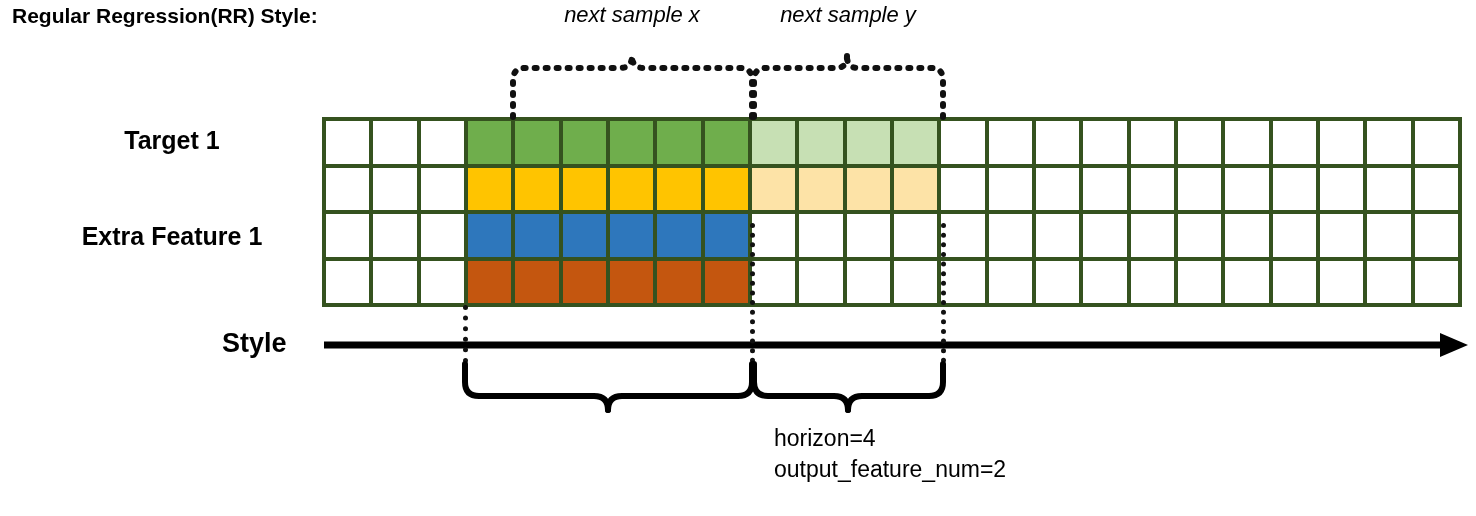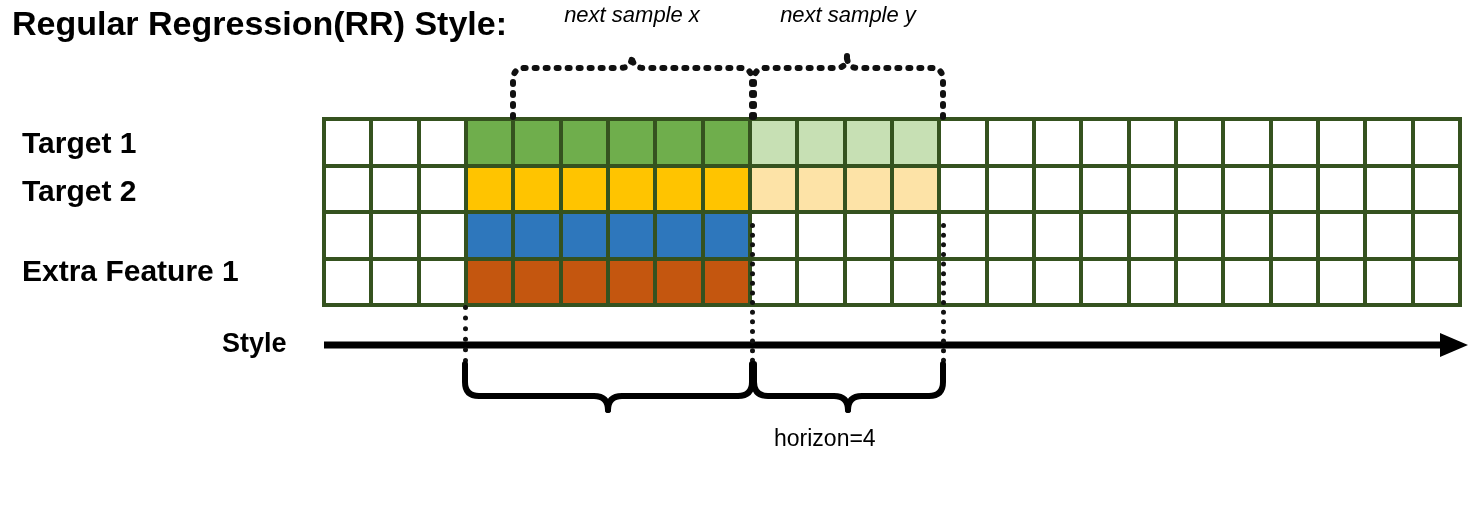--- a/index.html
+++ b/index.html
@@ -7,31 +7,31 @@
     width:1476px;height:516px;
     background:#ffffff;
     font-family:"Liberation Sans", sans-serif;
     overflow:hidden;
     position:relative;
   }
   #stage{position:absolute;left:0;top:0;width:1476px;height:516px;}
 
   .page-title{
     position:absolute;left:12px;top:4px;
-    font-size:34px;font-weight:700;color:#000;
+    font-size:21px;font-weight:700;color:#000;
     letter-spacing:0px;white-space:nowrap;
   }
 
   
   .row-label{
     position:absolute;
     right:1154px;              
     width:300px;
-    text-align:left;
-    font-size:30px;font-weight:700;color:#000;
+    text-align:center;
+    font-size:25px;font-weight:700;color:#000;
     white-space:nowrap;
     line-height:1;
   }
 
   
   #grid{
     position:absolute;
     left:322px;top:117px;
     width:1140px;height:190px;
     background:#35521F;
@@ -71,22 +71,21 @@
   }
 </style>
 </head>
 <body>
 
 <div id="stage">
 
   <div class="page-title">Regular Regression(RR) Style:</div>
 
   <div class="row-label" style="top:128px;">Target 1</div>
-  <div class="row-label" style="top:176px;">Target 2</div>
-  <div class="row-label" style="top:224px;margin-top:32px;">Extra Feature 1</div>
+  <div class="row-label" style="top:224px;">Extra Feature 1</div>
 
   <div id="grid" style="background: rgb(53, 82, 31);">
       <div class="grid-row">
         <div class="cell" style="background: rgb(255, 255, 255);"></div>
         <div class="cell" style="background: rgb(255, 255, 255);"></div>
         <div class="cell" style="background: rgb(255, 255, 255);"></div>
         <div class="cell" style="background: rgb(111, 174, 76);"></div>
         <div class="cell" style="background: rgb(111, 174, 76);"></div>
         <div class="cell" style="background: rgb(111, 174, 76);"></div>
         <div class="cell" style="background: rgb(111, 174, 76);"></div>
@@ -216,15 +215,16 @@
       <path d="M754,364 L754,382 Q754,396 768,396 L834,396 Q848,396 848,410"></path>
       <path d="M943,364 L943,382 Q943,396 929,396 L862,396 Q848,396 848,410"></path>
     </g>
   </svg>
 
   <div class="brace-label" style="left:752px;top:2px;width:192px;">next sample y</div>
   <div class="brace-label" style="left:512px;top:2px;width:240px;">next sample x</div>
 
   <div class="caption" style="left:774px;top:423px;">
     <div>horizon=4</div>
+    <div>output_feature_num=2</div>
   </div>
 
 </div>
 
 </body></html>

